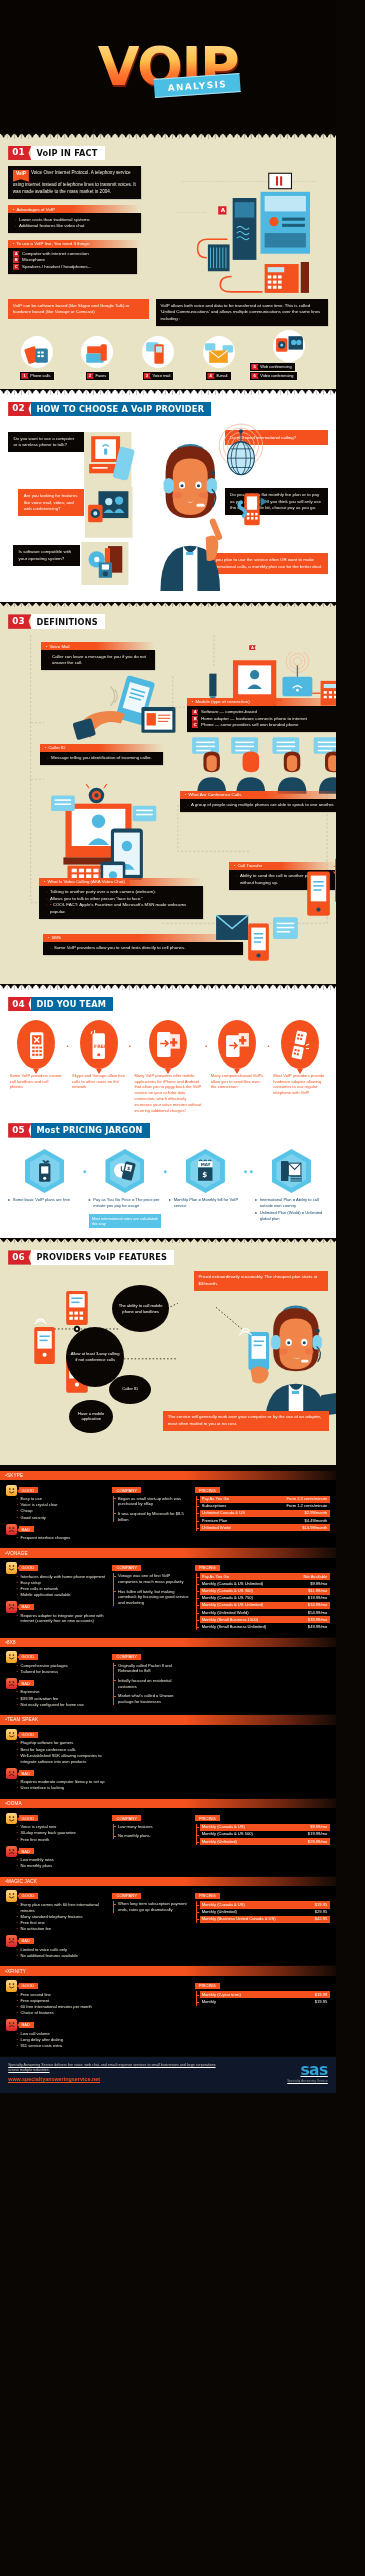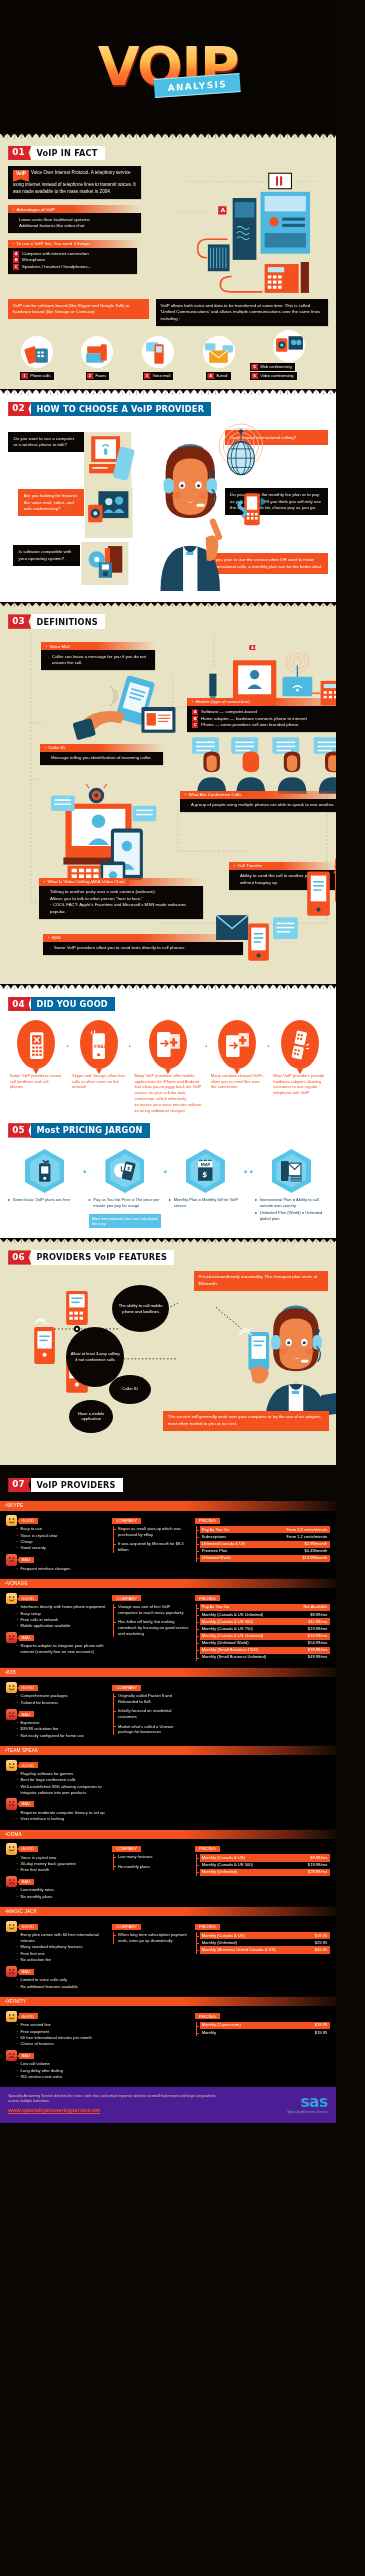--- a/index.html
+++ b/index.html
@@ -379,25 +379,26 @@
   }
   .pr-row::before {
     content: ""; position: absolute; left: -4.1px; top: 3.6px;
     width: 2.6px; height: 0.5px; background: #f4511e;
   }
   .pr-row.hl { background: #f4511e; }
   .pr-val { padding-left: 5.2px; white-space: nowrap; }
 
   
   .footer {
-    background: #4c1d95;
+    background: #0f172a;
     padding: 6.2px 8.2px 9.3px;
     display: flex;
-    align-items: flex-end;
+    align-items: center;
     justify-content: space-between;
+    text-decoration: underline;
   }
   .foot-txt { font-size: 3.6px; color: #cfc8bb; line-height: 1.5; max-width: 216px; }
   .foot-url { color: #f4511e; font-size: 5.4px; font-weight: bold; display: block; margin-top: 1.5px; }
   .sas-logo { text-align: right; }
   .sas-mark {
     font-family: "DejaVu Sans", sans-serif;
     font-weight: bold;
     font-size: 15.5px;
     color: #2da3d8;
     letter-spacing: -0.5px;
@@ -992,21 +993,21 @@
           </g>
       </svg>
     </div>
   </div>
 
   <div class="zig zig-to-white"></div>
 
   <div class="sec sec-white">
     <div class="sec-head">
       <div class="sec-num">04</div>
-      <div class="sec-title title-black">DID YOU GOOD</div>
+      <div class="sec-title title-black">DID YOU TEAM</div>
     </div>
 
     <div class="dyk-row">
       <div class="dyk-item">
         <div class="dyk-blob">
           <svg width="17.5" height="30" viewBox="0 0 34 58">
               <rect x="4" y="4" width="26" height="52" rx="3" fill="#fff"></rect>
               <rect x="8" y="10" width="18" height="18" fill="#f4511e"></rect>
               <path d="M12,14 L22,24 M22,14 L12,24" stroke="#fff" stroke-width="3"></path>
               <g fill="#f4511e">
@@ -1278,26 +1279,20 @@
         <rect x="168" y="176" width="60" height="40" rx="4" fill="#19475f" transform="rotate(-8 198 196)"></rect>
       </svg>
 
       <div class="orangebox" style="position:absolute;left:155px;top:140px;width:166px;">The service will generally work over your computer or by the use of an adapter, most often mailed to you at no cost.</div>
     </div>
     <div style="height:30px"></div>
   </div>
 
   <div class="zig zig-to-black"></div>
 
-  <div class="sec sec-black" style="padding-bottom:3.1px">
-    <div class="sec-head">
-      <div class="sec-num">07</div>
-      <div class="sec-title title-white">VoIP PROVIDERS</div>
-    </div>
-  </div>
 
   <div id="providers">
       <div class="prov">
         <div class="prov-name">SKYPE</div>
         <div class="prov-body">
           <div class="col-gb">
             <div><span class="face face-good"><svg viewBox="0 0 22 22">
                   <circle cx="7.5" cy="8" r="1.6" fill="#3a1a06"></circle>
                   <circle cx="14.5" cy="8" r="1.6" fill="#3a1a06"></circle>
                   <path d="M6,13 q5,5 10,0" stroke="#3a1a06" stroke-width="1.6" fill="none"></path>

